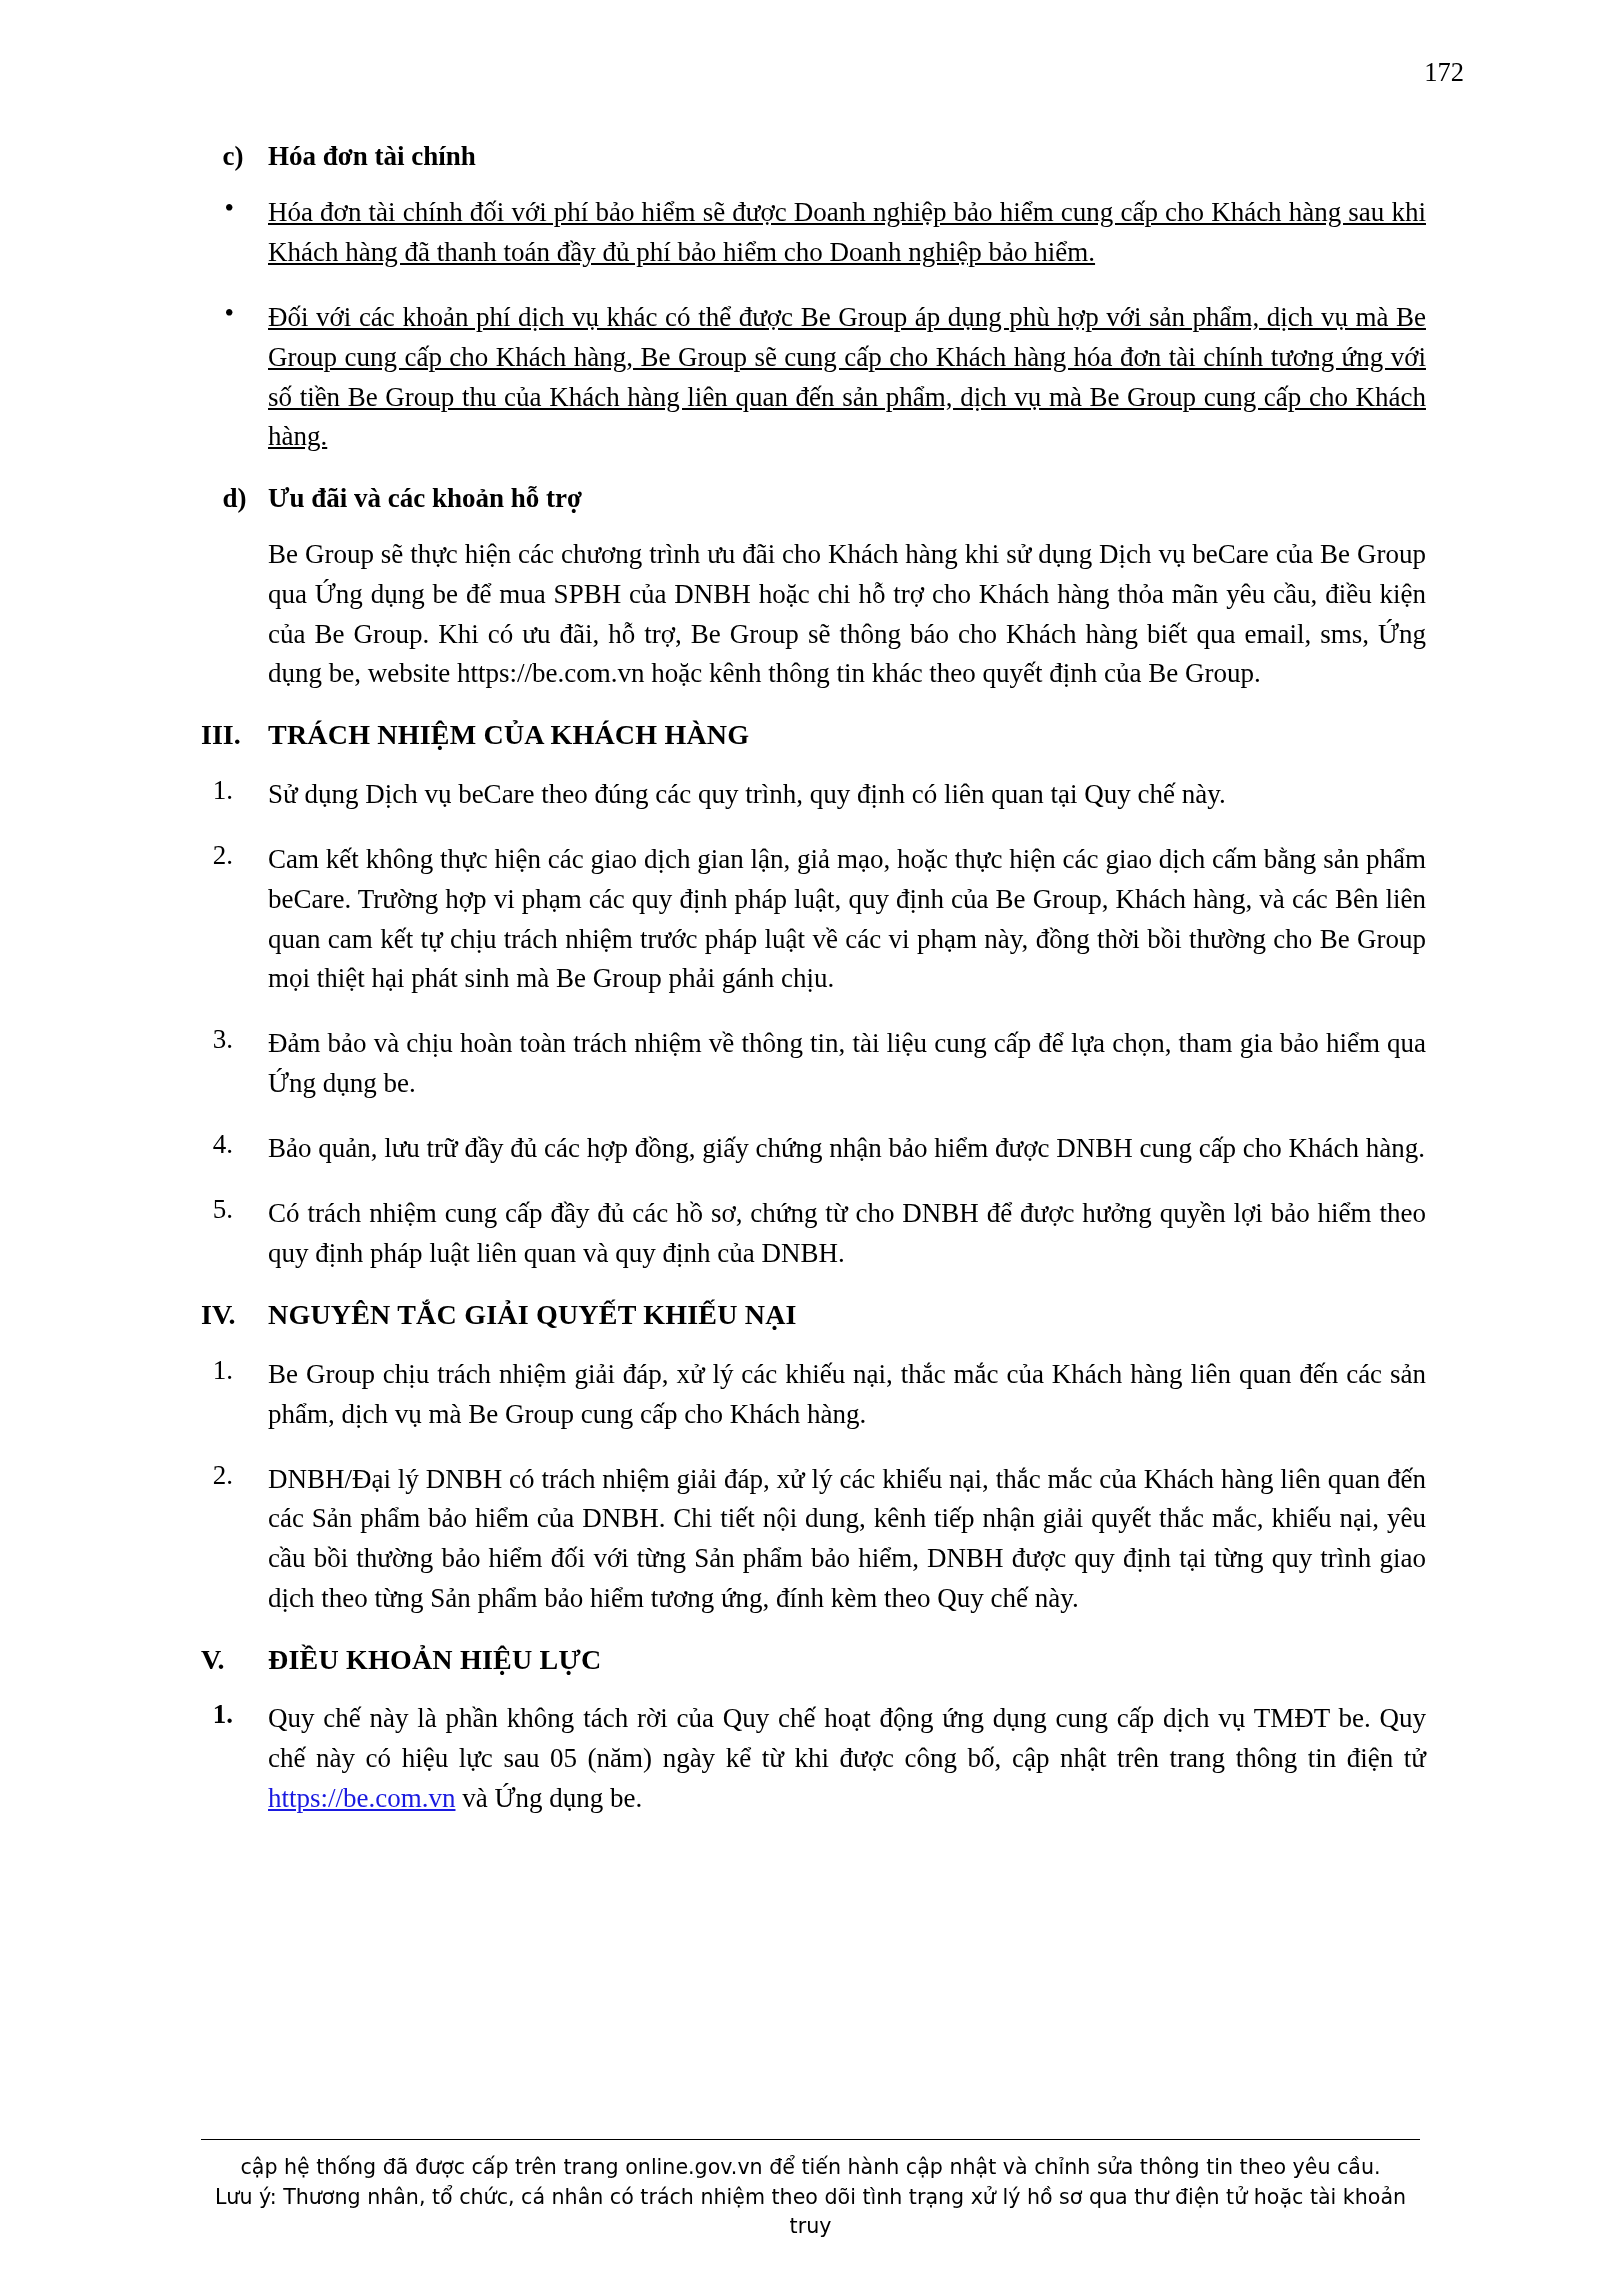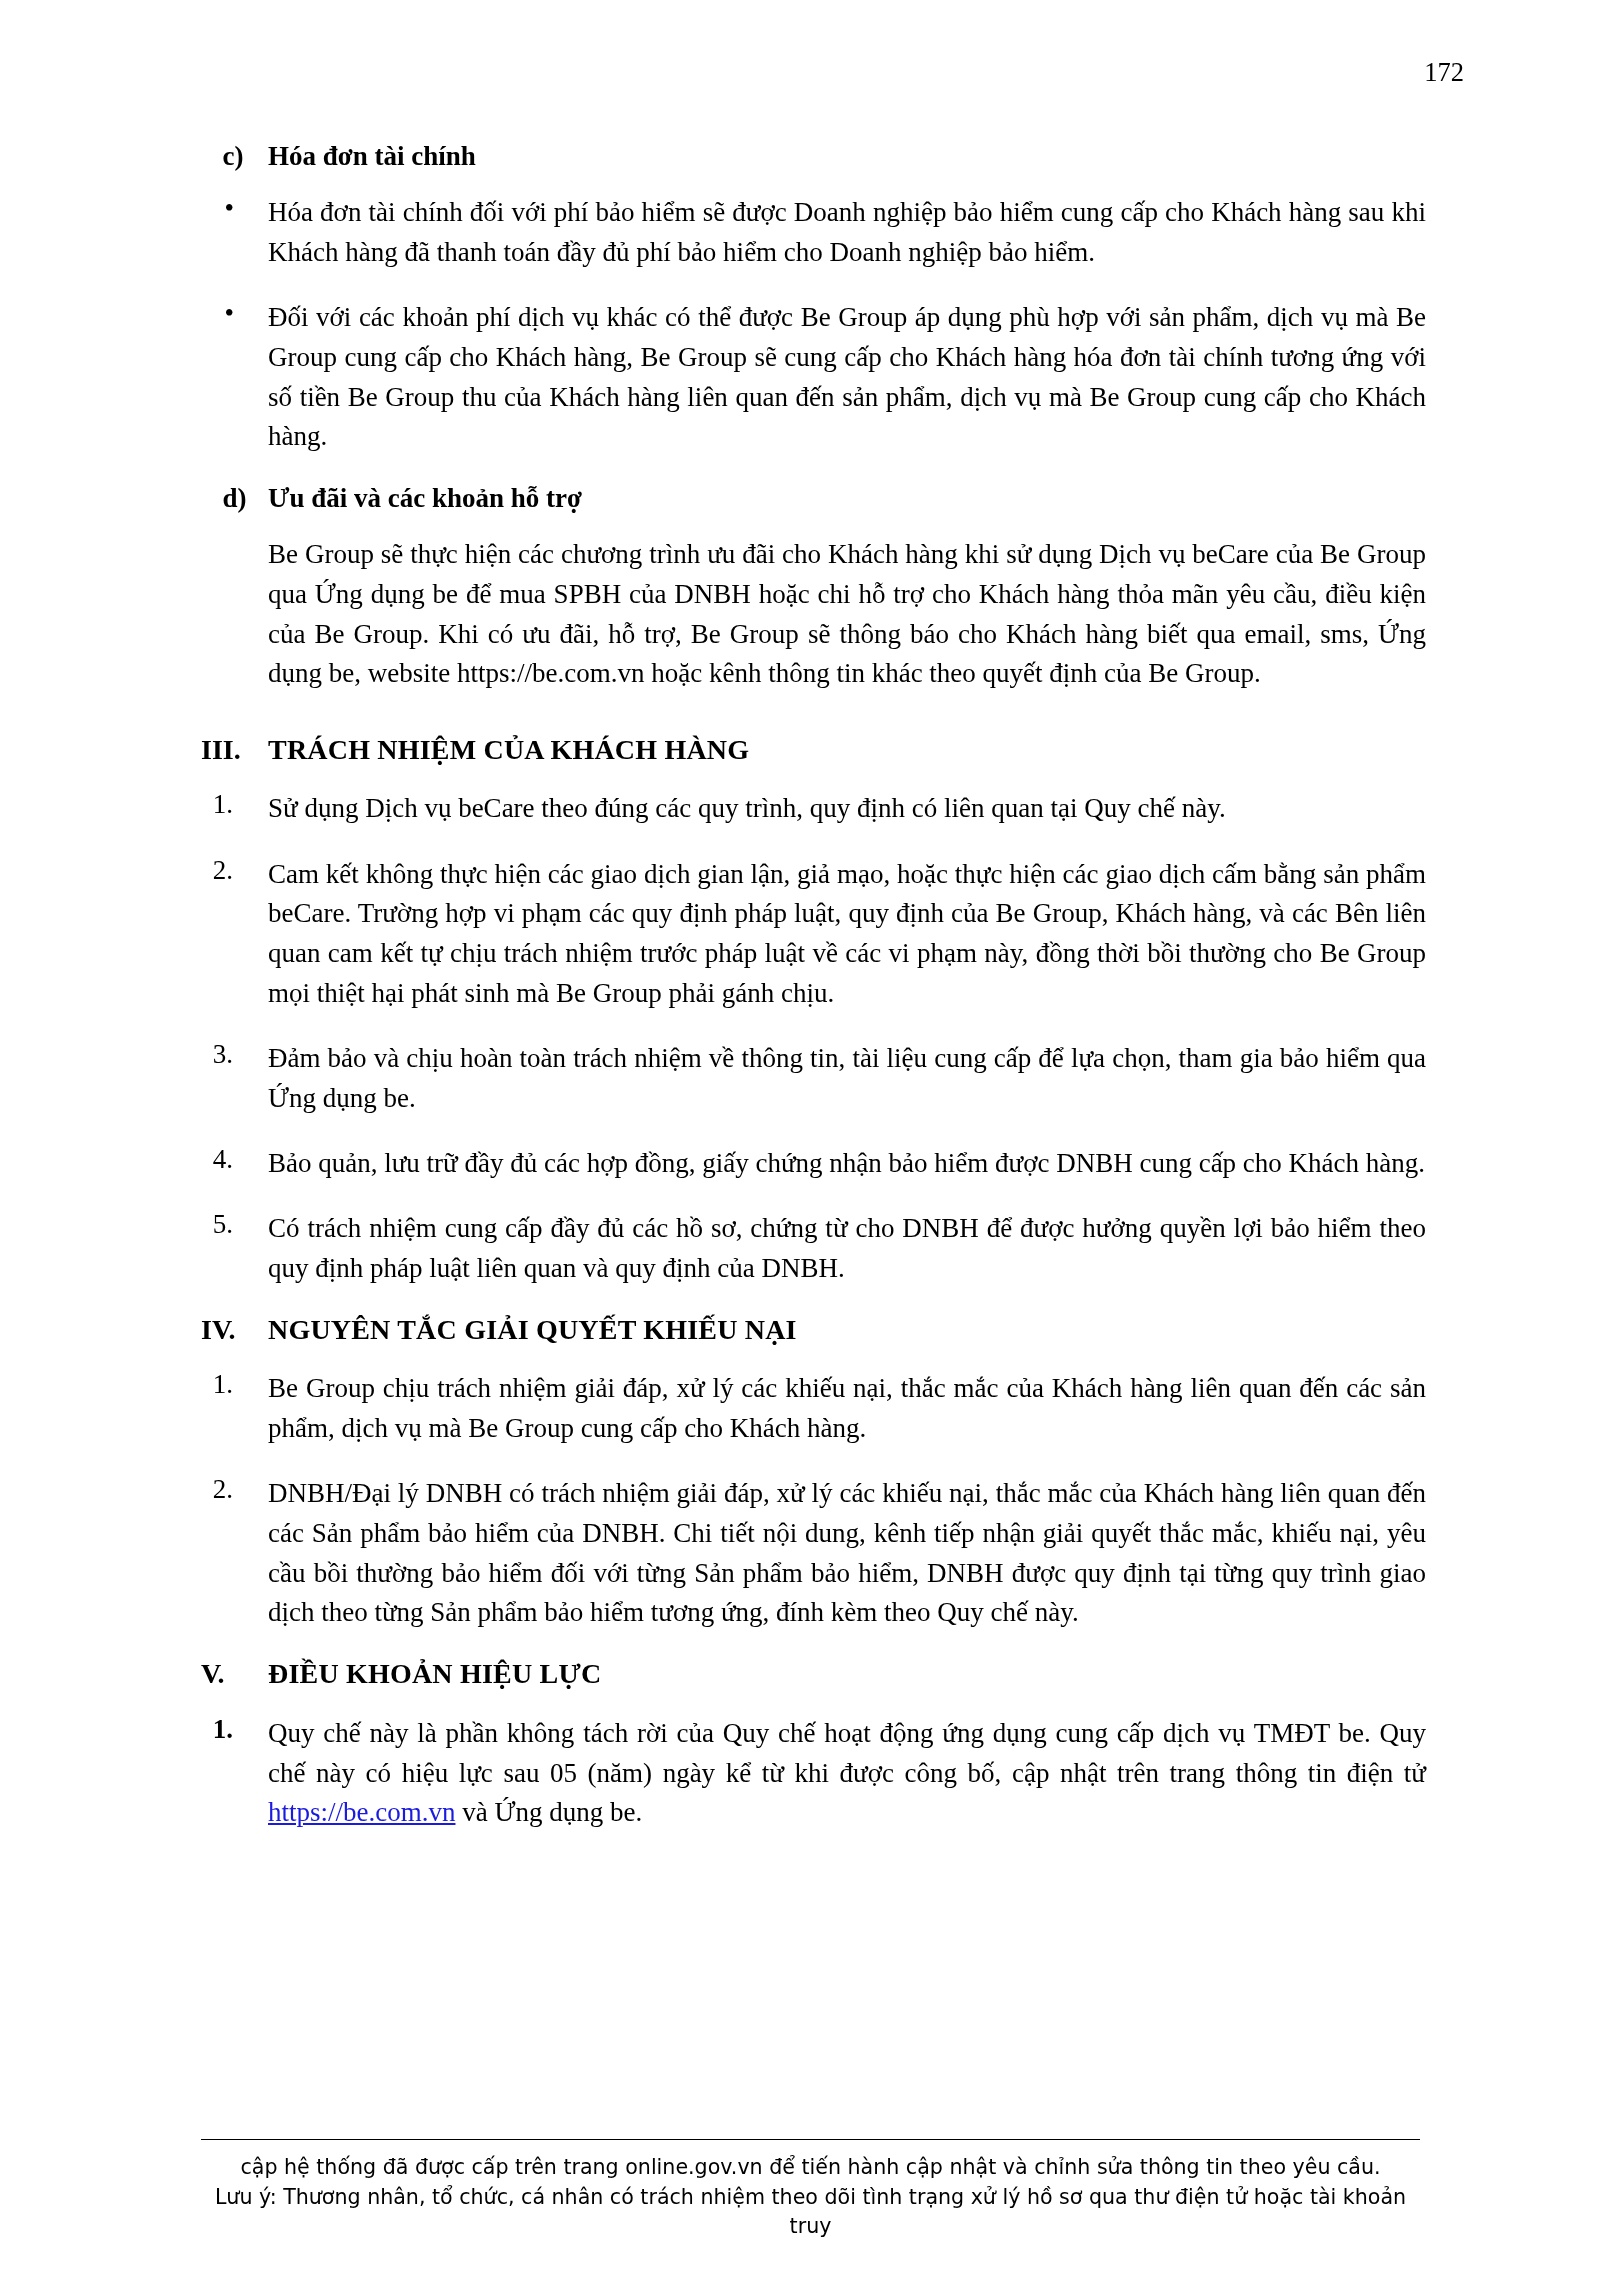--- a/index.html
+++ b/index.html
@@ -69,25 +69,26 @@
   }
   .bullet .dot {
     width: 67px;
     flex: 0 0 67px;
     font-size: 27px;
     padding-left: 23.5px;
     box-sizing: border-box;
   }
   .bullet .btext {
     flex: 1;
+    text-decoration: underline;
   }
   
   .indent-para {
     margin-left: 67px;
-    margin-bottom: 40px;
+    margin-bottom: 25px;
   }
   
   .section-head {
     display: flex;
     margin-top: 25.5px;
     margin-bottom: 23.5px;
   }
   .section-head .rnum {
     width: 67px;
     flex: 0 0 67px;

